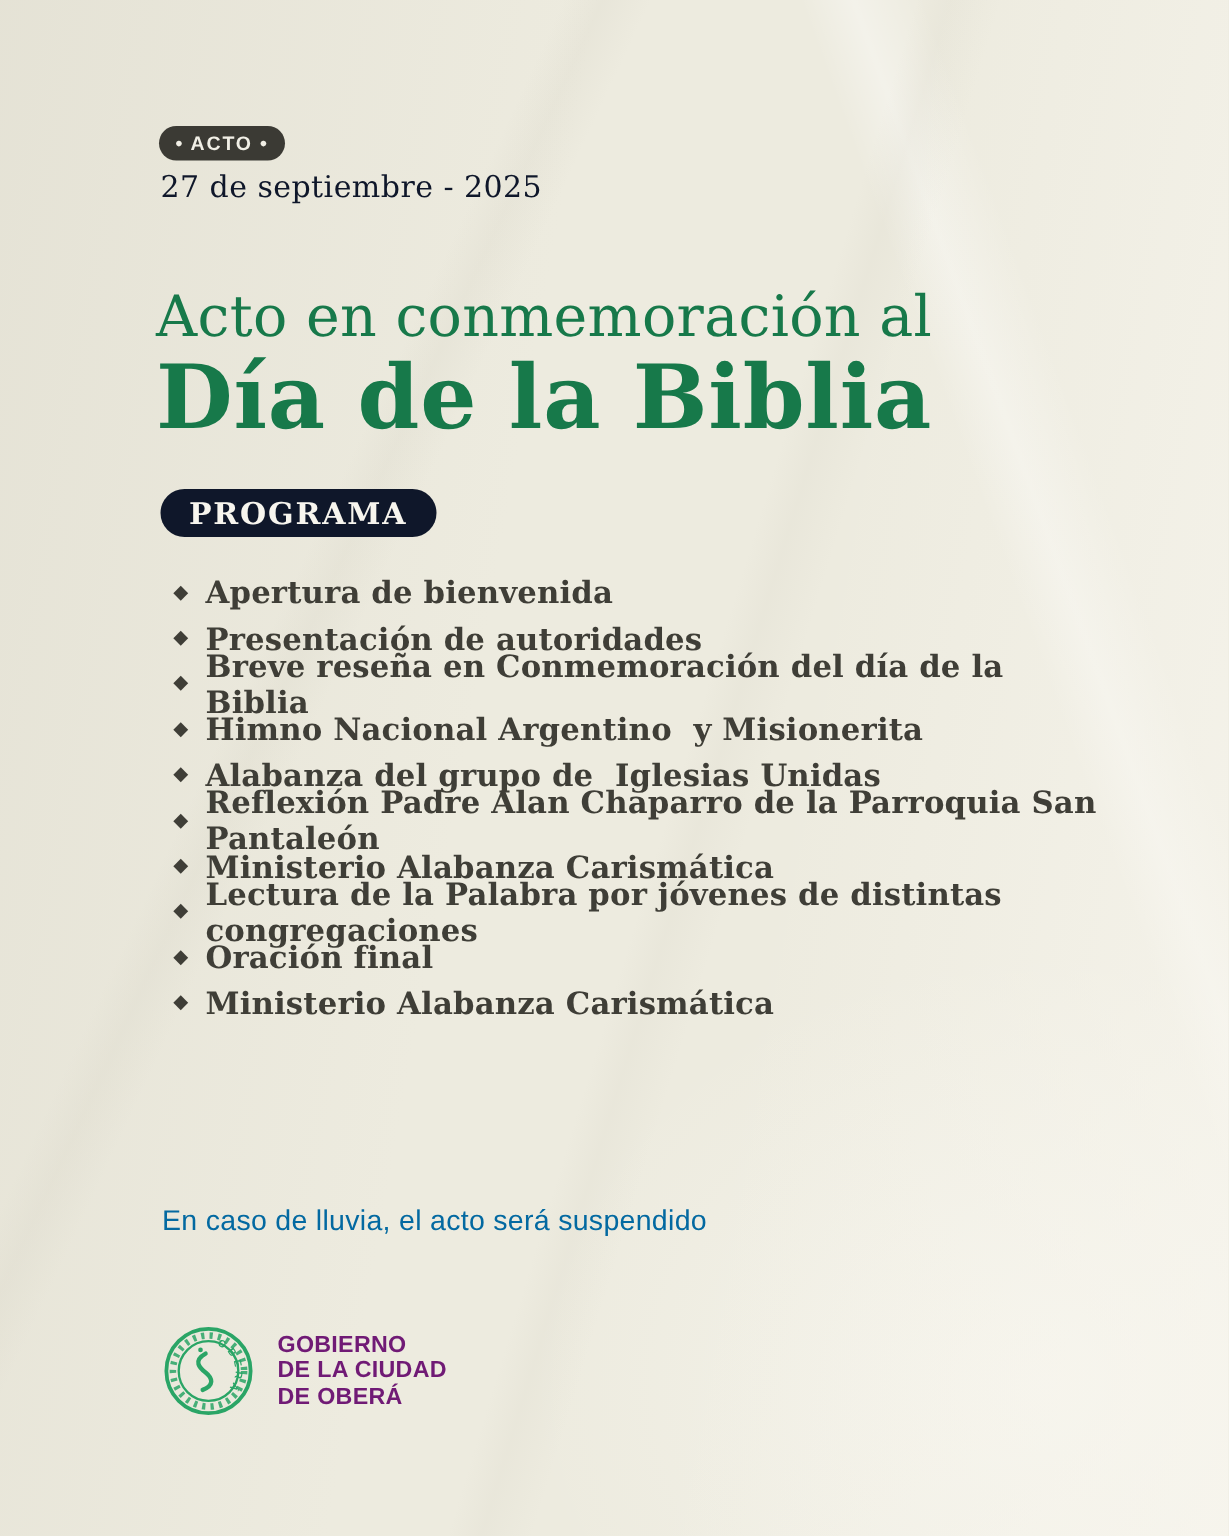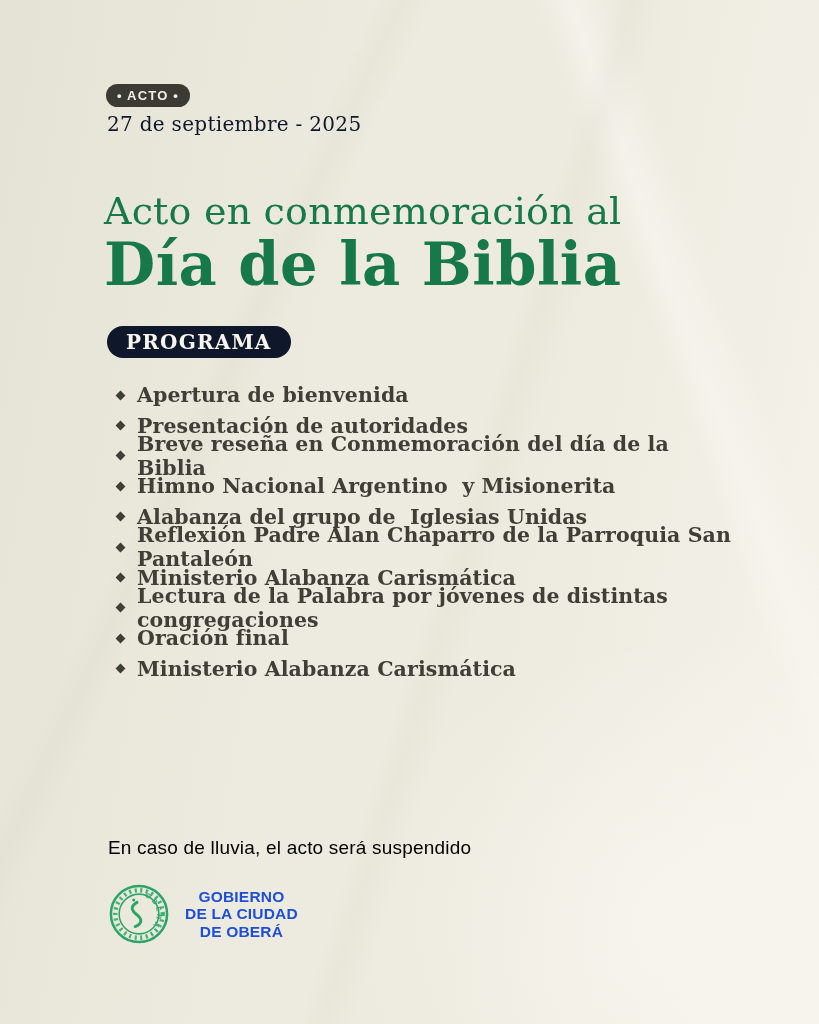--- a/index.html
+++ b/index.html
@@ -65,33 +65,33 @@
     width: 7px; height: 7px; flex: 0 0 7px;
     background: #3f3e37;
     transform: rotate(45deg);
     margin-right: 13px;
   }
   .program-item-label { white-space: pre-wrap; }
 
   .rain-note {
     position: absolute; left: 108px; top: 804px;
     font-family: "Liberation Sans", sans-serif;
-    font-size: 19px; color: #000000; letter-spacing: 0.2px; margin-top: 33px;
+    font-size: 19px; color: #0369a1; letter-spacing: 0.2px;
   }
 
   .government-logo {
     position: absolute; left: 108px; top: 883px;
     display: flex; align-items: center;
   }
   .city-seal { width: 62px; height: 62px; }
   .logo-text {
     margin-left: 15px;
     font-family: "Liberation Sans", sans-serif;
     font-weight: bold; font-size: 15.5px; line-height: 17.5px;
-    color: #1d4ed8; letter-spacing: 0.2px; text-align: center;
+    color: #701a75; letter-spacing: 0.2px;
   }
 </style>
 </head>
 <body>
 
 <div class="paper-texture"></div>
 
 <div class="acto-badge">
   <span>• ACTO •</span>
 </div>

